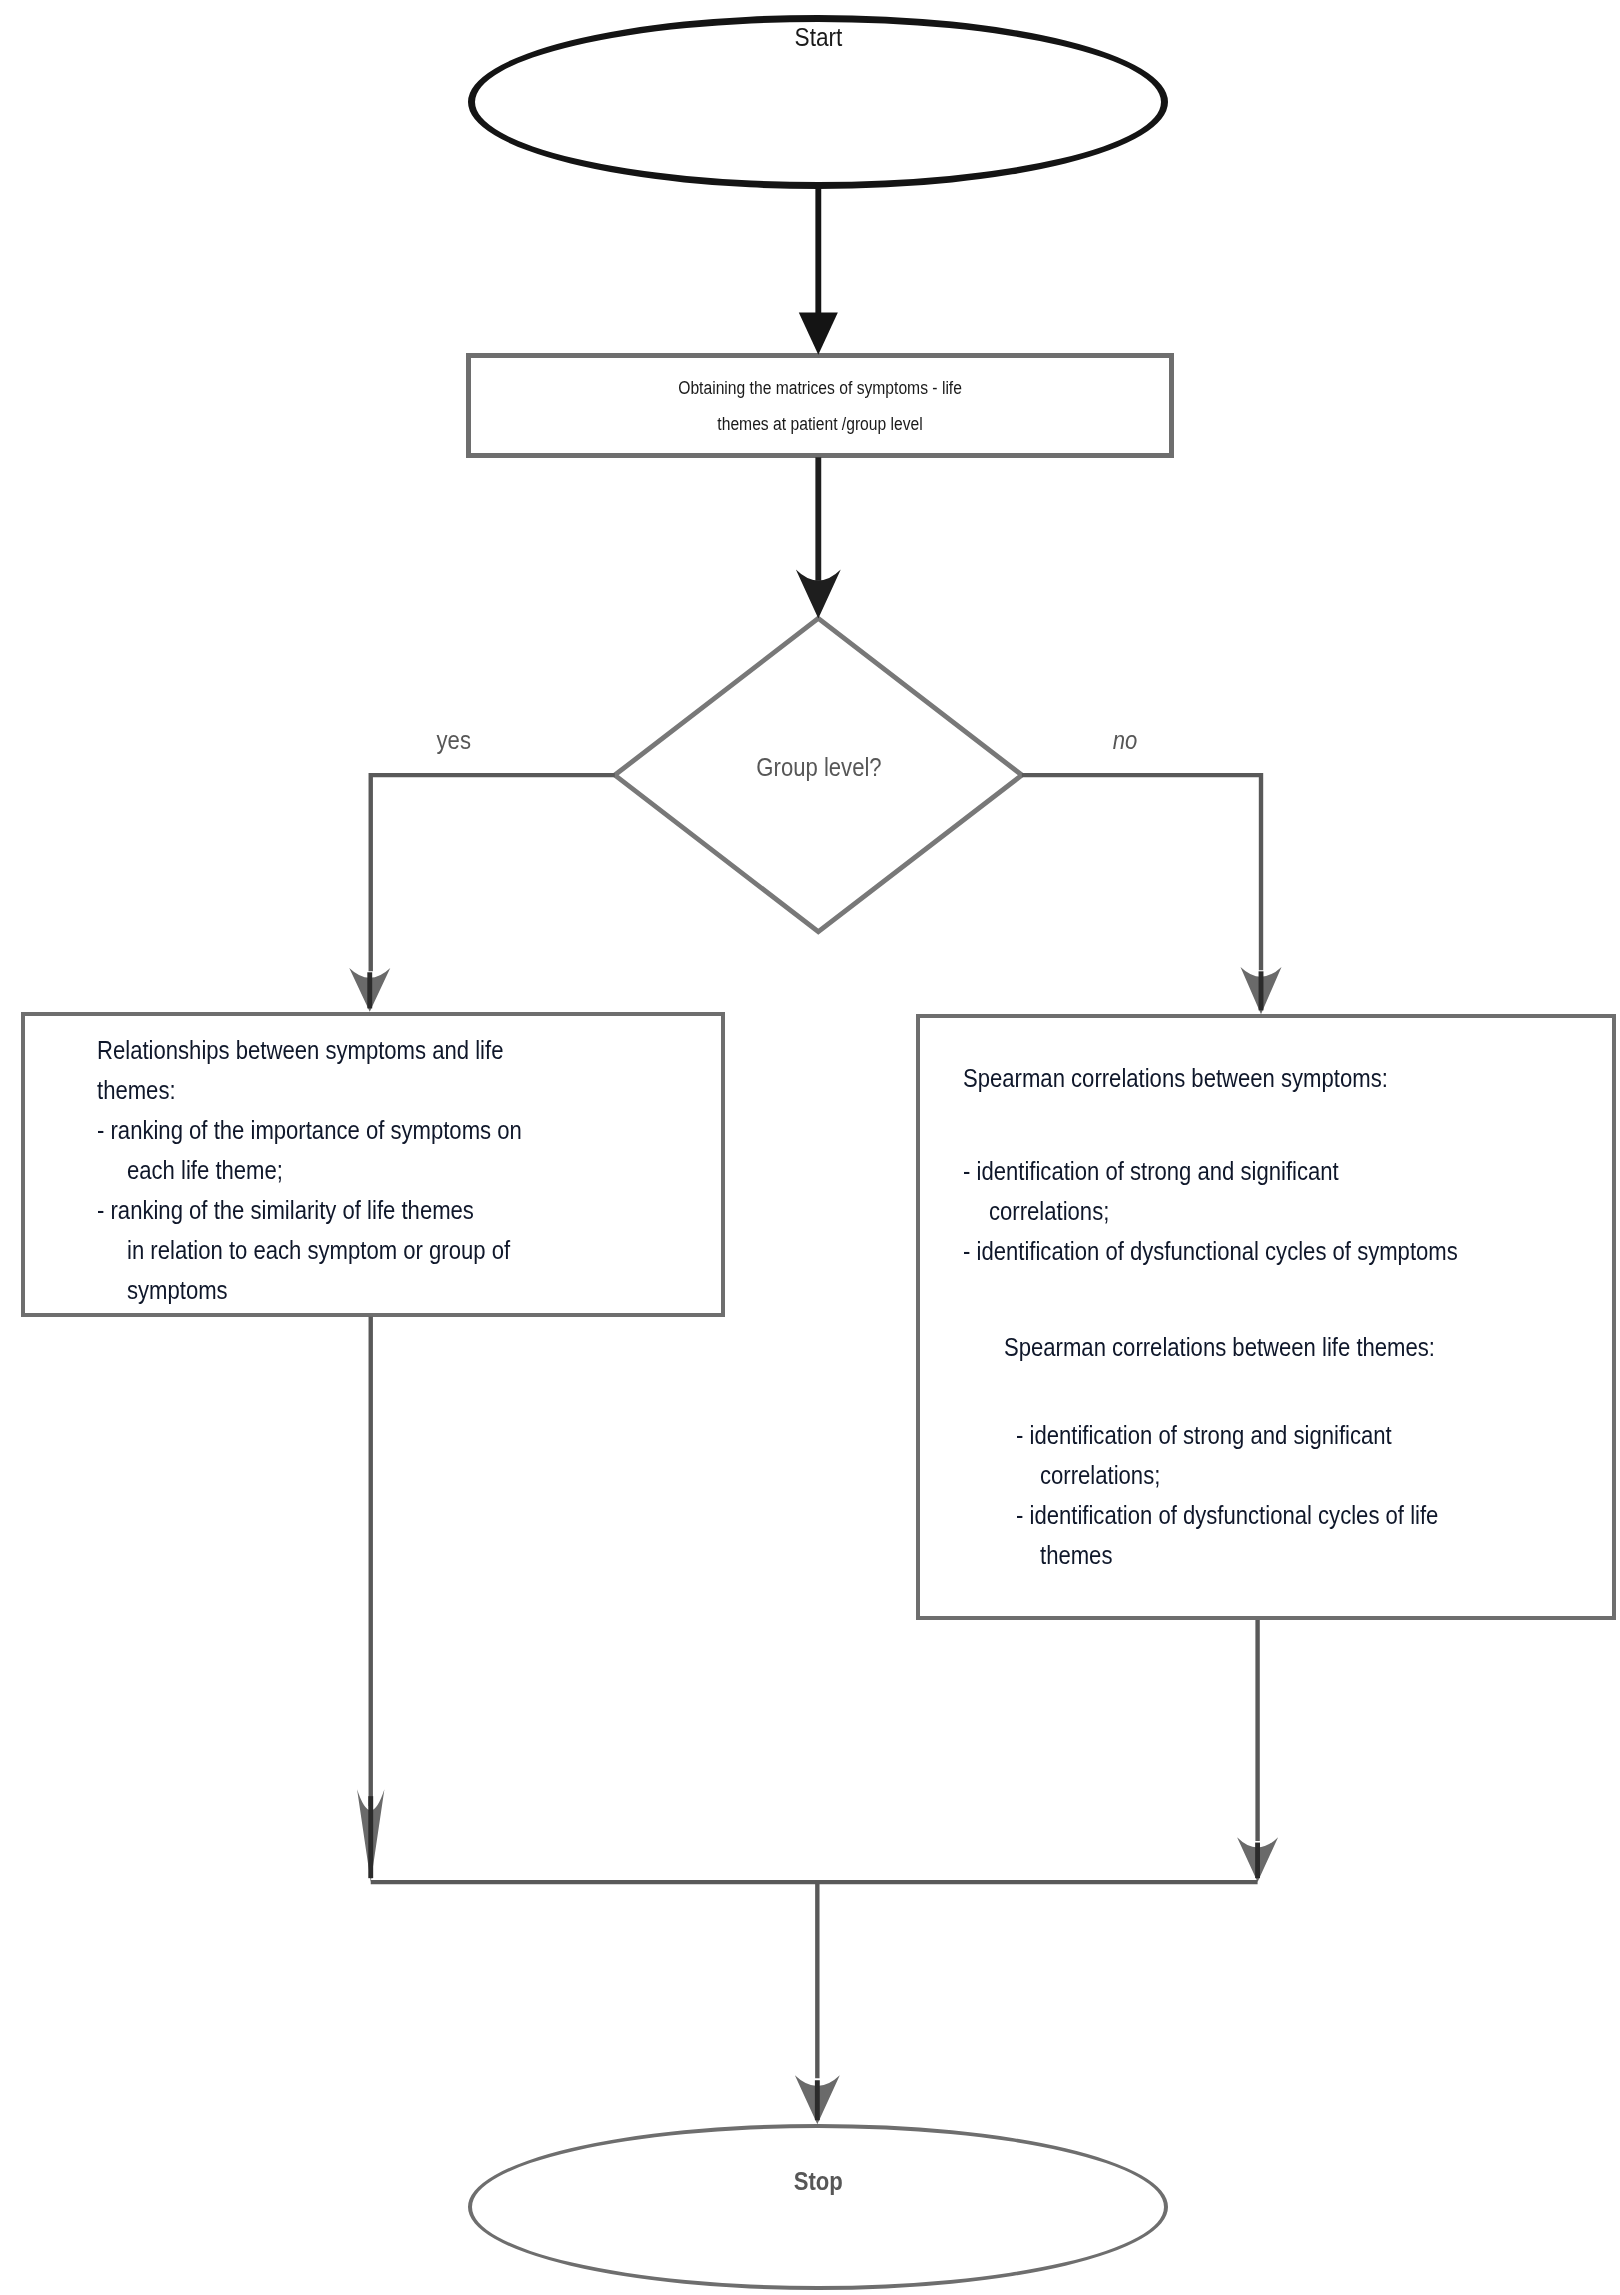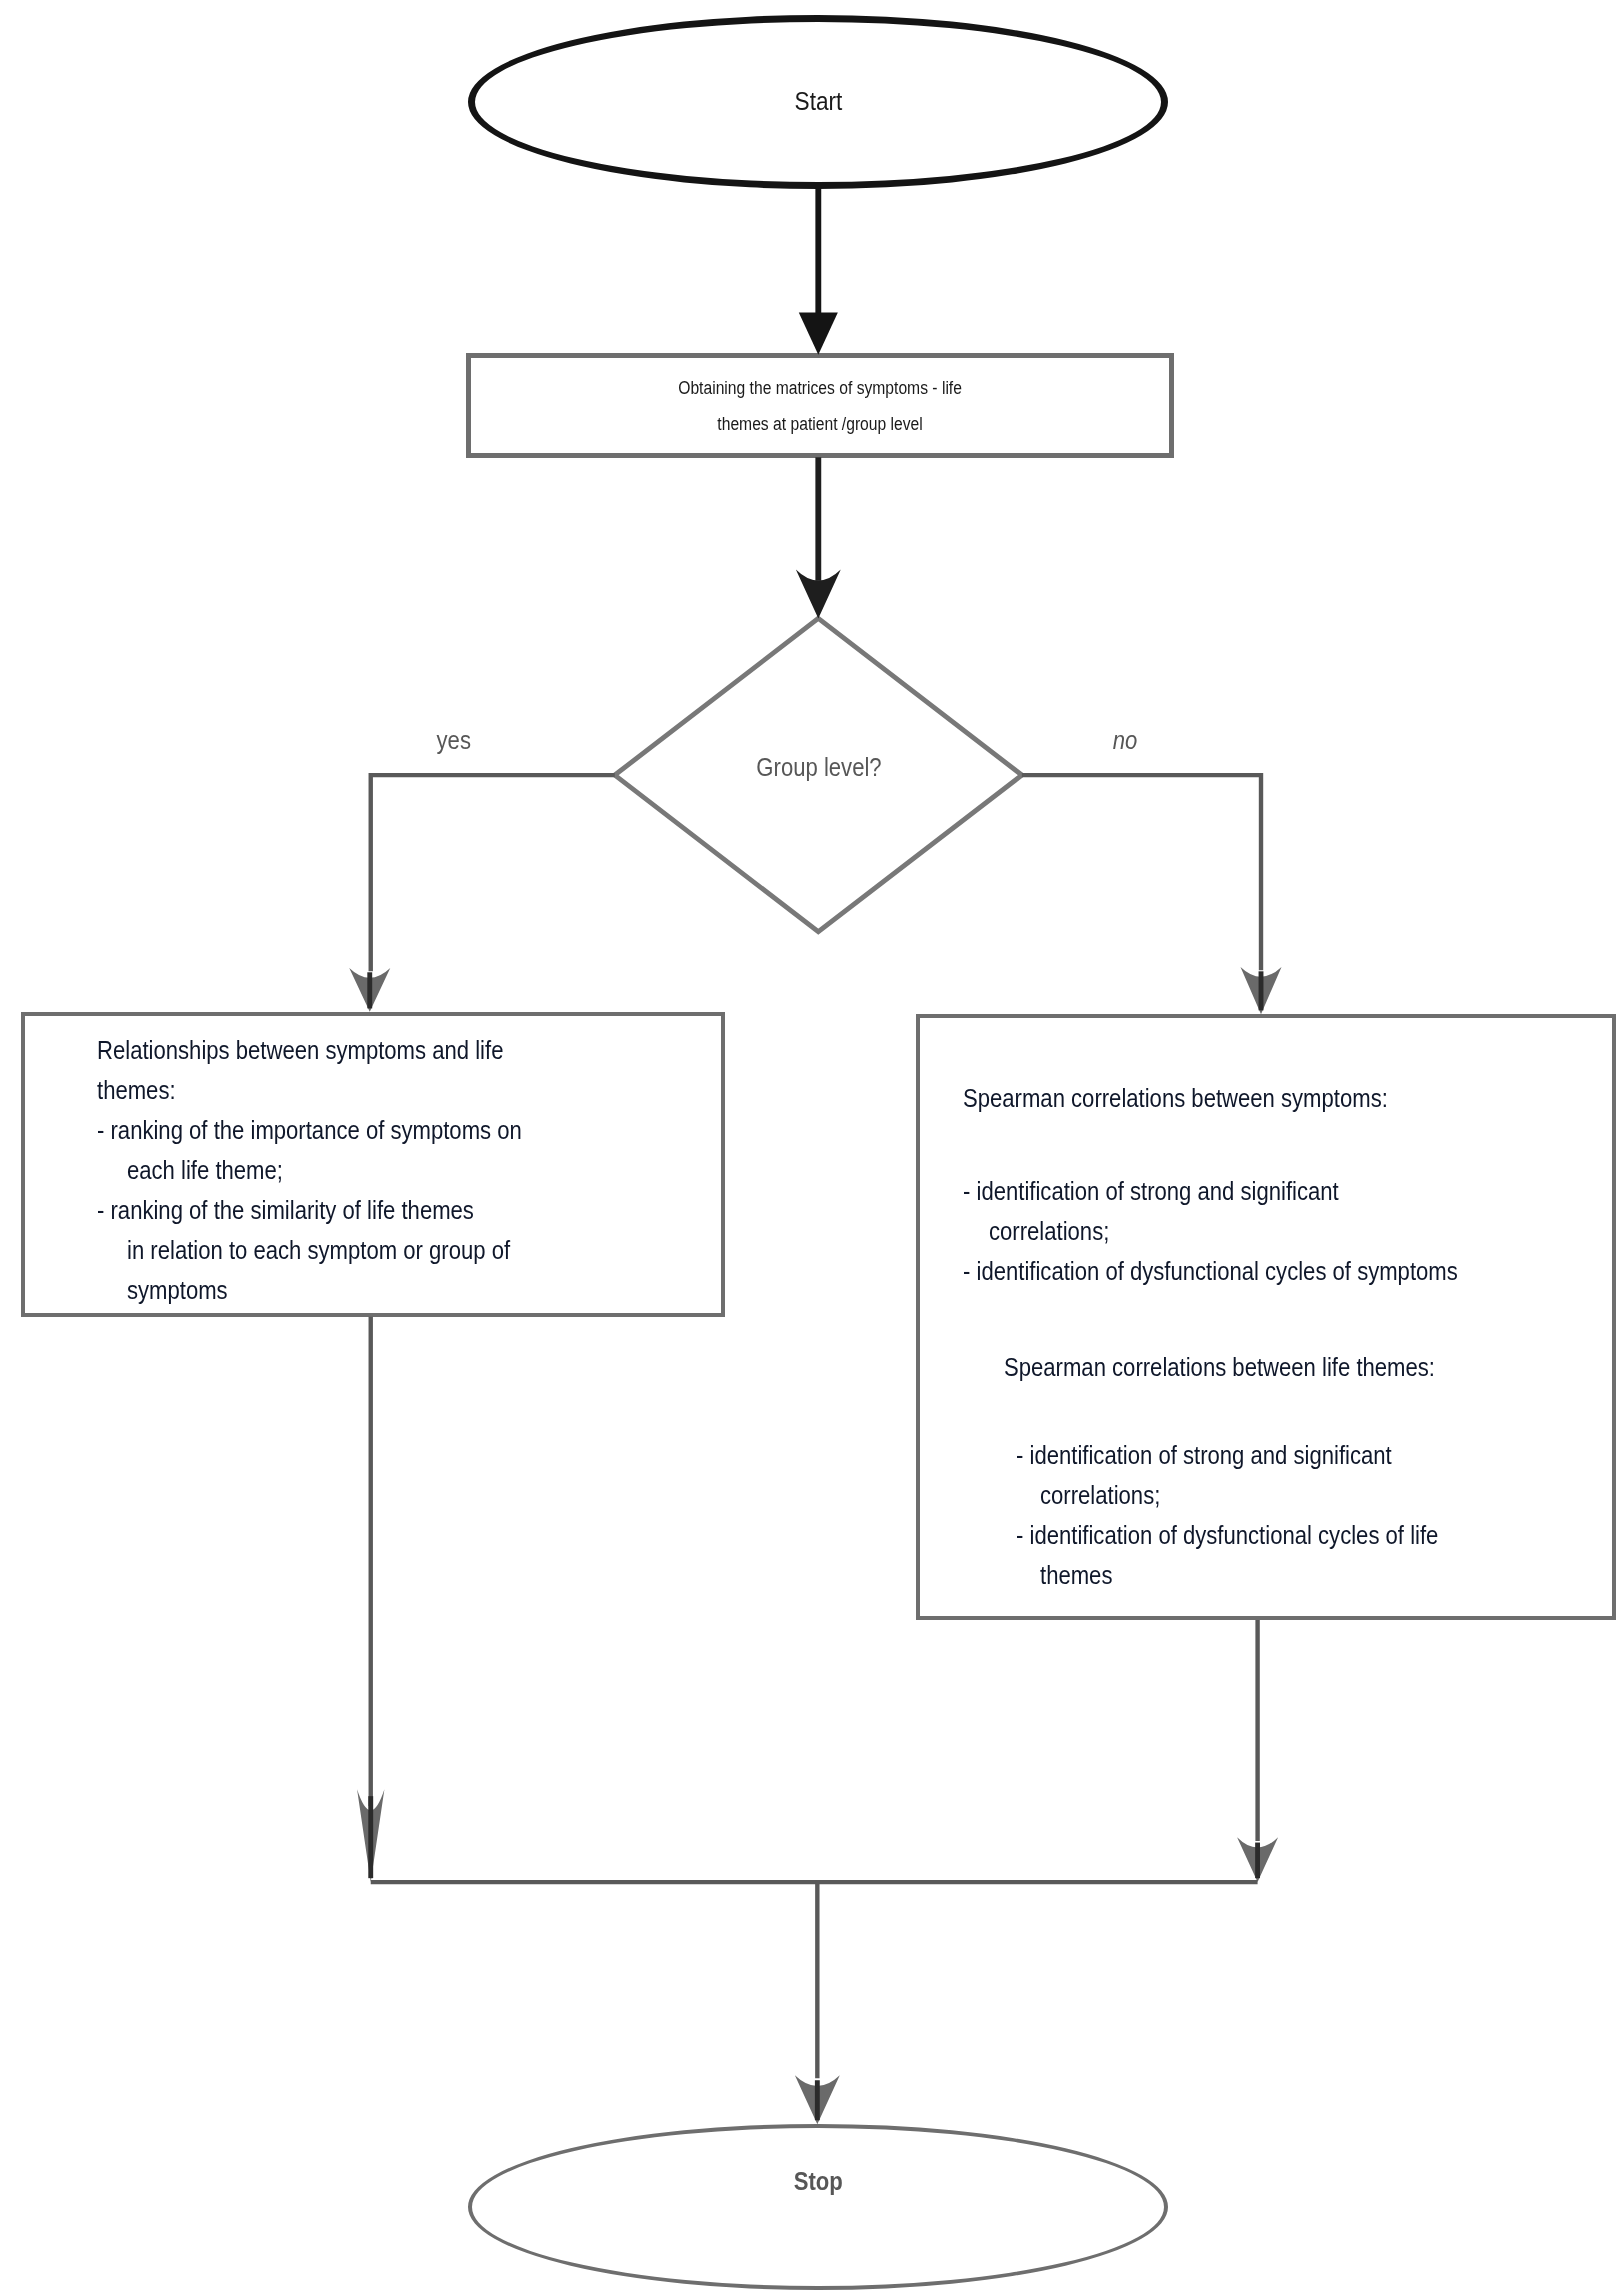--- a/index.html
+++ b/index.html
@@ -14,21 +14,21 @@
   }
   .shape { position: absolute; background: #ffffff; }
   .txt { color: #575757; font-size: 25.4px; }
   .cond { display: inline-block; transform: scaleX(0.87); transform-origin: 0 50%; white-space: nowrap; }
   .condc { display: inline-block; transform: scaleX(0.87); transform-origin: 50% 50%; white-space: nowrap; }
 
   
   #start-ellipse {
     left: 468px; top: 14.6px; width: 700px; height: 174px;
     border: 7.3px solid #141414; border-radius: 50%;
-    display: flex; align-items: center; justify-content: center;
+    display: flex; justify-content: center;
   }
   #start-ellipse .txt { color: #1a1a1a; font-size: 26px; }
   #stop-ellipse {
     left: 468px; top: 2124px; width: 700px; height: 166px;
     border: 4.9px solid #6e6e6e; border-radius: 50%;
     display: flex; align-items: flex-start; justify-content: center;
     padding-top: 39px;
     font-weight: bold;
   }
 
@@ -41,21 +41,21 @@
   #process-rect .pline { line-height: 36px; font-size: 18px; color: #1a1a1a; text-align: center; }
 
   
   #decision-label { left: 672px; top: 753px; width: 293px; height: 29px; text-align: center; }
   #yes-label { left: 434px;  top: 726px; width: 146px; height: 29px; text-align: left; }
   #no-label  { left: 1052px; top: 726px; width: 146px; height: 29px; text-align: center; font-style: italic; }
 
   
   .flowbox { border: 4.4px solid #6e6e6e; }
   #left-box  { left: 20.5px;   top: 1012px; width: 704px; height: 305px;  padding-top: 14px; }
-  #right-box { left: 916px; top: 1014px; width: 700px; height: 606px; padding-top: 60px; }
+  #right-box { left: 916px; top: 1014px; width: 700px; height: 606px; padding-top: 40px; }
   .bline { line-height: 40px; font-size: 25.4px; color: #0f172a; white-space: nowrap; }
   .l0 { padding-left: 72px; }
   .l1 { padding-left: 102px; }
   .r0 { padding-left: 43px;  }
   .r1 { padding-left: 69px; }
   .r2 { padding-left: 84px; }
   .r3 { padding-left: 96px; }
   .r4 { padding-left: 120px; }
   .sp1 { height: 53px; }
   .sp2 { height: 56px; }

